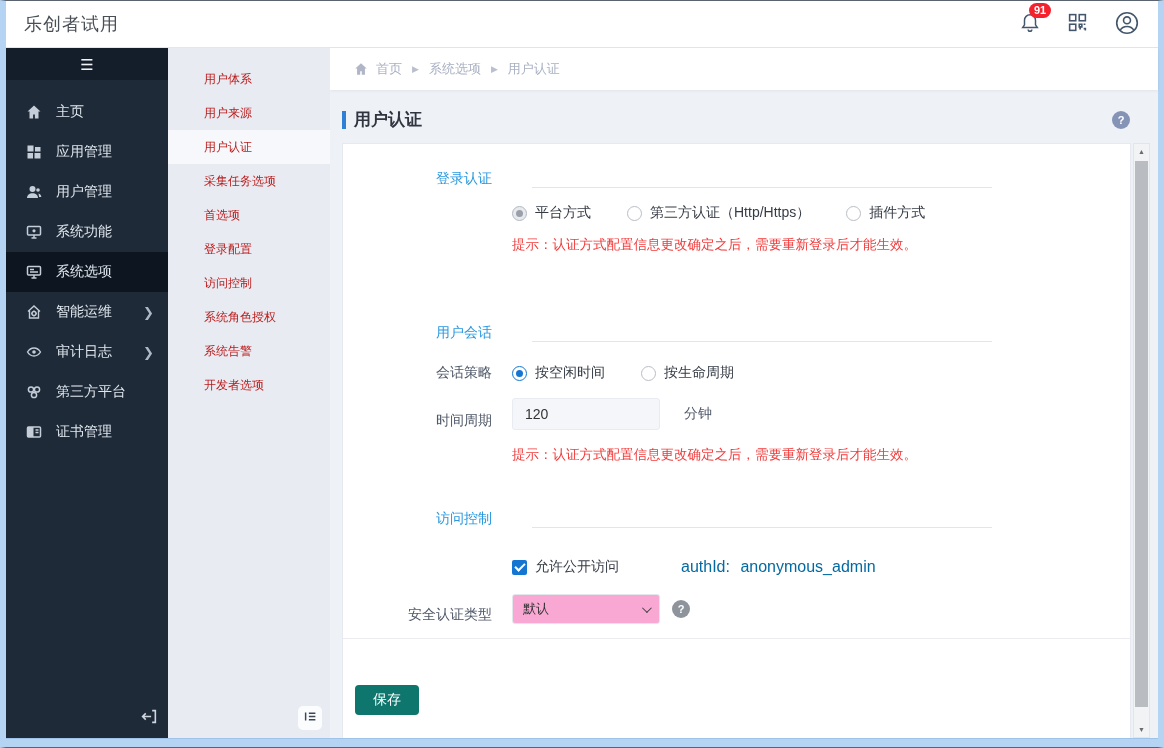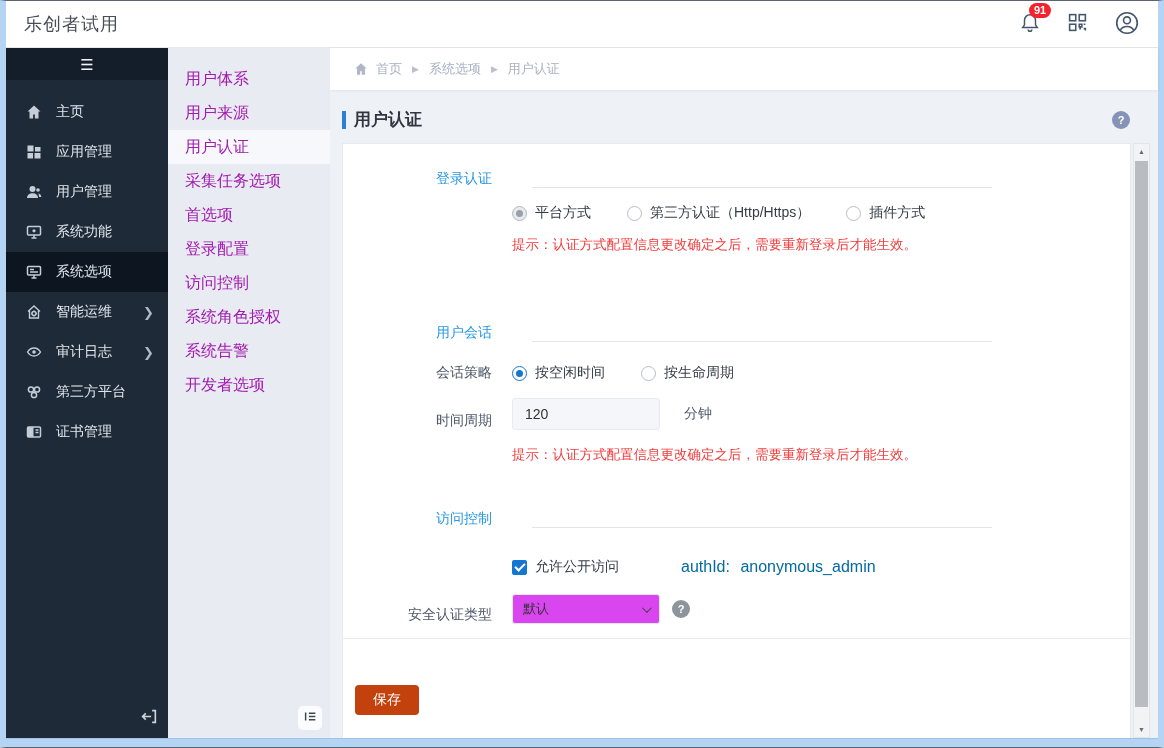--- a/index.html
+++ b/index.html
@@ -29,21 +29,21 @@
   .nav { margin-top:12px; }
   .nav-item { height:40px; display:flex; align-items:center; padding:0 14px 0 20px; cursor:pointer; font-size:14px; color:#dfe6ee; }
   .nav-item.selected { background:#0d1520; }
   .nav-icon { width:17px; height:17px; margin-right:13px; color:#c4cdd8; flex:0 0 auto; display:flex; align-items:center; }
   .nav-icon svg { width:16px; height:16px; }
   .nav-caret { margin-left:auto; color:#aeb8c4; font-size:13px; }
   .sidebar-collapse { position:absolute; right:10px; bottom:10px; color:#cfd6de; cursor:pointer; }
 
   
   .submenu { width:162px; background:#e9ebf2; position:relative; flex:0 0 auto; padding-top:14px; }
-  .submenu-item { height:34px; line-height:34px; padding-left:17px; font-size:16px; color:#a21caf; cursor:pointer; }
+  .submenu-item { height:34px; line-height:34px; padding-left:36px; font-size:12px; color:#b91c1c; cursor:pointer; }
   .submenu-item.selected { background:#f7f8fb; }
   .submenu-collapse { position:absolute; right:8px; bottom:8px; width:24px; height:24px; background:#fbfcfd;
                       border-radius:5px; display:flex; align-items:center; justify-content:center; color:#3c4654; cursor:pointer; }
 
   
   .content { flex:1; display:flex; flex-direction:column; min-width:0; background:#eef1f6; }
   .breadcrumb-bar { height:42px; background:#fff; box-shadow:0 1px 3px rgba(0,0,0,.06);
                     display:flex; align-items:center; padding:0 24px; font-size:13px; color:#a9b0c2; flex:0 0 auto; }
   .crumb { cursor:pointer; }
   .crumb-sep { margin:0 10px; font-size:9px; color:#b9bfce; }
@@ -82,29 +82,29 @@
                 padding:0 12px; font-size:14px; color:#333; font-family:inherit; }
   .unit { margin-left:24px; color:#4f5868; }
 
   .checkbox { width:15px; height:15px; border-radius:2px; background:#1576d2; margin-right:8px; position:relative; cursor:pointer; flex:0 0 auto; }
   .checkbox:after { content:""; position:absolute; left:4.5px; top:1.5px; width:4px; height:8px;
                     border-right:2px solid #fff; border-bottom:2px solid #fff; transform:rotate(45deg); }
   .cb-label { color:#353b45; cursor:pointer; }
   .authid { margin-left:62px; color:#0369a1; font-size:16px; }
   .authid .val { margin-left:6px; }
 
-  .select-box { width:148px; height:30px; background:#d946ef; border:1px solid #e3e7ee; border-radius:3px;
+  .select-box { width:148px; height:30px; background:#f9a8d4; border:1px solid #e3e7ee; border-radius:3px;
                 display:flex; align-items:center; padding:0 10px; cursor:pointer; }
   .select-value { font-size:13px; color:#333; }
   .select-chev { margin-left:auto; width:7px; height:7px; border-right:1.6px solid #444; border-bottom:1.6px solid #444;
                  transform:rotate(45deg) translateY(-2px); }
   .select-help { margin-left:12px; background:#8d949c; }
 
   .panel-divider { height:1px; background:#ececf0; margin-top:14px; }
-  .save-btn { margin:46px 0 0 12px; width:64px; height:30px; background:#c2410c; color:#fff; border:none;
+  .save-btn { margin:46px 0 0 12px; width:64px; height:30px; background:#0f766e; color:#fff; border:none;
               border-radius:4px; font-size:14px; font-family:Liberation Sans, sans-serif; cursor:pointer; }
 
   
   .scrollbar { width:17px; background:#f2f3f5; border:1px solid #e4e5e8; position:relative; flex:0 0 auto; margin-left:2px; }
   .sb-arrow { position:absolute; left:0; width:100%; height:15px; display:flex; align-items:center; justify-content:center;
               color:#6b6b6b; font-size:7px; cursor:pointer; }
   .sb-up { top:0; } .sb-down { bottom:0; }
   .sb-thumb { position:absolute; left:1px; right:1px; top:17px; bottom:30px; background:#b9bcc0; cursor:pointer; }
 
   

